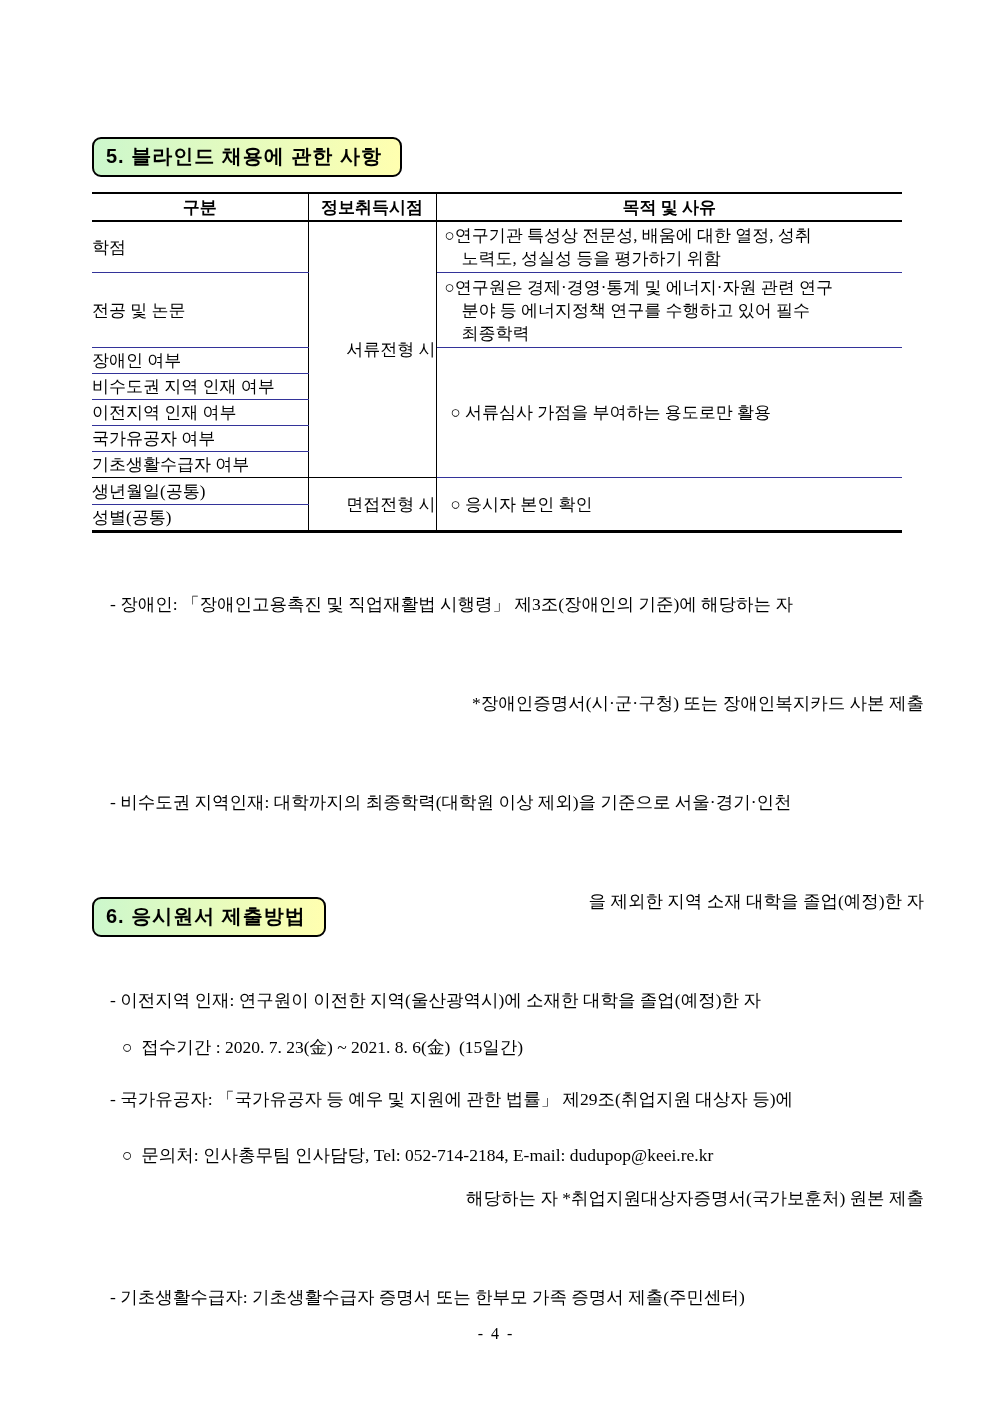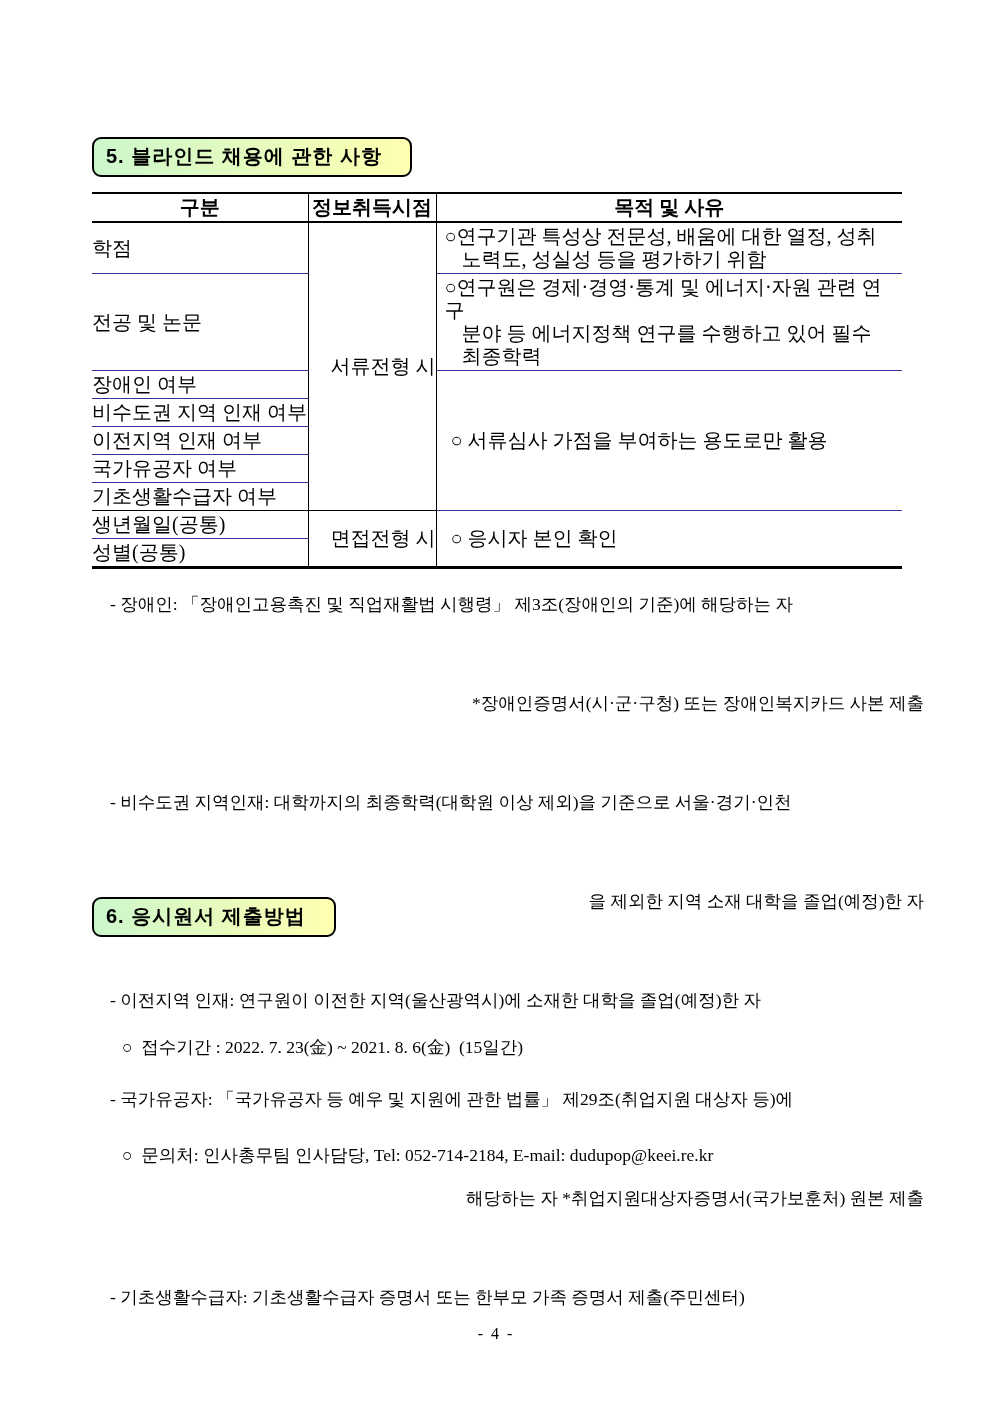--- a/index.html
+++ b/index.html
@@ -19,37 +19,37 @@
     left: 92px;
     display: inline-block;
     box-sizing: border-box;
     border: 2px solid #000000;
     border-radius: 9px;
     background: linear-gradient(to right, #ccf7cc, #ffffb0);
     font-family: "Liberation Sans", "DejaVu Sans", sans-serif;
     font-weight: bold;
     font-size: 20px;
     letter-spacing: 1px;
-    padding: 4px 28px 5px 12px;
+    padding: 4px 18px 5px 12px;
     white-space: nowrap;
   }
   .sec5-box { top: 137px; }
   .sec6-box { top: 897px; }
 
   
   table.blind-table {
     position: absolute;
     left: 92px;
     top: 192px;
     width: 810px;
     border-collapse: collapse;
     table-layout: fixed;
     border-top: 2px solid #000000;
     border-bottom: 3px solid #000000;
-    font-size: 20px;
+    font-size: 17px;
   }
   col.w1 { width: 216px; }
   col.w2 { width: 128px; }
   col.w3 { width: 466px; }
   .blind-table th {
     font-weight: bold;
     text-align: center;
     vertical-align: middle;
     height: 26px;
     border-bottom: 2px solid #000000;
@@ -183,19 +183,19 @@
     <div class="g-line cont">해당하는 자 *취업지원대상자증명서(국가보훈처) 원본 제출</div>
     <div class="g-line item">- 기초생활수급자: 기초생활수급자 증명서 또는 한부모 가족 증명서 제출(주민센터)</div>
     
   </div>
 
   <div class="sec-box sec6-box">
     <span>6. 응시원서 제출방법</span>
   </div>
 
   <div class="s6-list">
-    <div class="s6-line">○  접수기간 : 2022. 7. 23(金) ~ 2021. 8. 6(金)  (15일간)</div>
+    <div class="s6-line">○  접수기간 : 2020. 7. 23(金) ~ 2021. 8. 6(金)  (15일간)</div>
     <div class="s6-line">○  문의처: 인사총무팀 인사담당, Tel: 052-714-2184, E-mail: dudupop@keei.re.kr</div>
   </div>
 
   <div class="footer">- 4 -</div>
 
 </div>
 
 </body></html>

